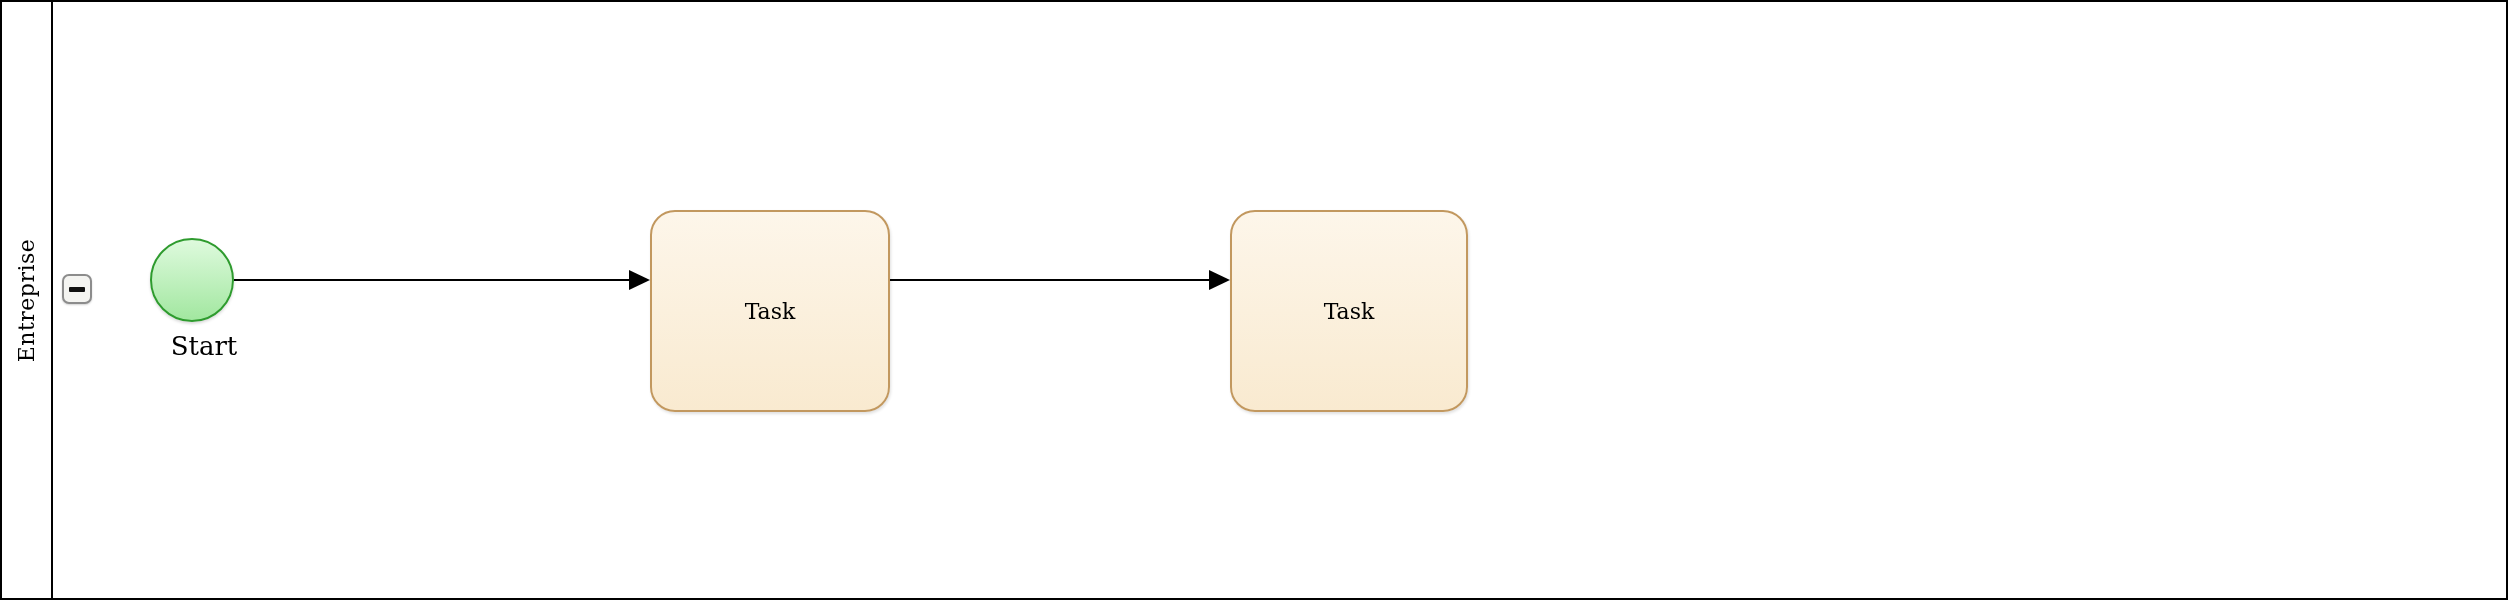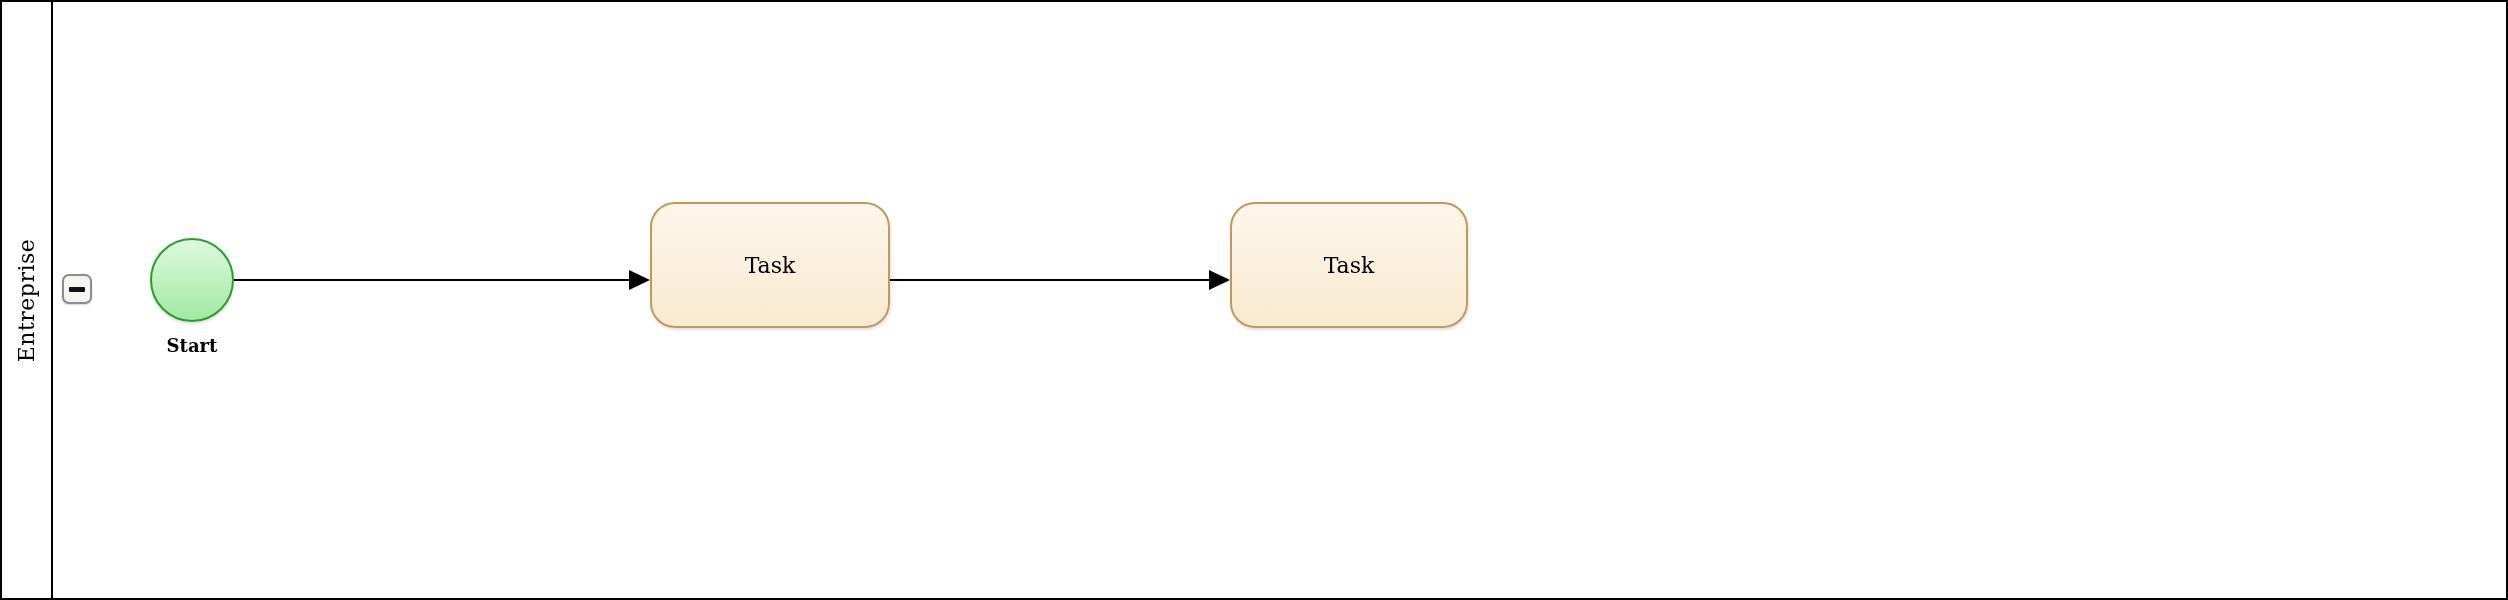--- a/index.html
+++ b/index.html
@@ -41,25 +41,25 @@
   .minus{width:16px;height:5px;background:#111;border-radius:1px;}
   .start-event{
     position:absolute;left:148px;top:236px;width:84px;height:84px;
     box-sizing:border-box;
     border-radius:50%;
     border:2.5px solid var(--event-border,#2e9b2e);
     background:linear-gradient(180deg,var(--event-fill-top,#defadd) 0%,var(--event-fill-bottom,#a2e7a0) 100%);
     box-shadow:0 2px 3px rgba(0,0,0,.15);
   }
   .start-label{
-    position:absolute;left:128px;top:331px;width:124px;
-    text-align:center;font-size:18px;line-height:26px;font-weight:bold;
+    position:absolute;left:140px;top:331px;width:124px;
+    text-align:center;font-size:26px;line-height:26px;
   }
   .task{
-    position:absolute;top:200px;height:126px;
+    position:absolute;top:208px;height:202px;
     box-sizing:border-box;
     border:2px solid var(--task-border,#c2985f);
     border-radius:25px;
     background:linear-gradient(180deg,var(--task-fill-top,#fdf6ea) 0%,var(--task-fill-bottom,#f9ead0) 100%);
     display:flex;align-items:center;justify-content:center;
     font-size:22px;
     box-shadow:1px 2px 3px rgba(0,0,0,.12);
   }
   .task-1{left:648px;width:240px;}
   .task-2{left:1228px;width:238px;}

